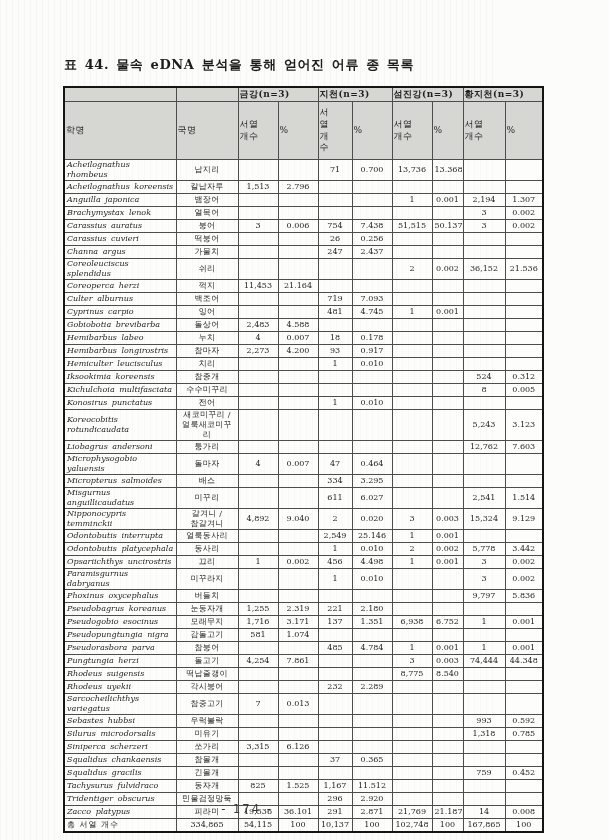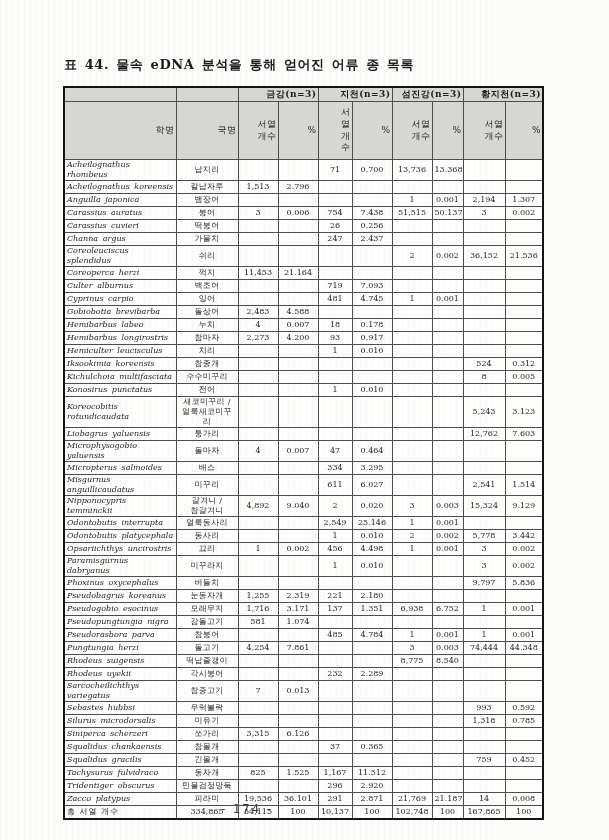--- a/index.html
+++ b/index.html
@@ -35,21 +35,21 @@
   .tbl th, .tbl td {
     border: 1px solid #4d4d4d;
     overflow: hidden;
     color: #1f1f1f;
   }
   .tbl thead th {
     background: #d6d6d3;
     font-weight: normal;
     font-size: 9px;
     letter-spacing: 0.5px;
-    text-align: right;
+    text-align: left;
     vertical-align: middle;
     padding: 0 1px;
   }
   tr.grp-row th { height: 13px; font-weight: 600; }
   tr.sub-row th { height: 57px; line-height: 1.3; }
   .preline { white-space: pre-line; }
   .tbl tbody td {
     height: 12px;
     font-size: 8px;
     line-height: 1.25;
@@ -166,20 +166,32 @@
           <td class="c-num"></td>
           <td class="c-num"></td>
           <td class="c-num"></td>
           <td class="c-num"></td>
           <td class="c-num">1</td>
           <td class="c-num">0.001</td>
           <td class="c-num">2,194</td>
           <td class="c-num">1.307</td>
         </tr>
         <tr>
+          <td class="c-sci sci-name">Brachymystax lenok</td>
+          <td class="c-kor">열목어</td>
+          <td class="c-num"></td>
+          <td class="c-num"></td>
+          <td class="c-num"></td>
+          <td class="c-num"></td>
+          <td class="c-num"></td>
+          <td class="c-num"></td>
+          <td class="c-num">3</td>
+          <td class="c-num">0.002</td>
+        </tr>
+        <tr>
           <td class="c-sci sci-name">Carassius auratus</td>
           <td class="c-kor">붕어</td>
           <td class="c-num">3</td>
           <td class="c-num">0.006</td>
           <td class="c-num">754</td>
           <td class="c-num">7.438</td>
           <td class="c-num">51,515</td>
           <td class="c-num">50.137</td>
           <td class="c-num">3</td>
           <td class="c-num">0.002</td>
@@ -347,21 +359,21 @@
           <td class="c-num"></td>
           <td class="c-num"></td>
           <td class="c-num"></td>
           <td class="c-num"></td>
           <td class="c-num"></td>
           <td class="c-num"></td>
           <td class="c-num">5,243</td>
           <td class="c-num">3.123</td>
         </tr>
         <tr>
-          <td class="c-sci sci-name">Liobagrus yaluensis</td>
+          <td class="c-sci sci-name">Liobagrus andersoni</td>
           <td class="c-kor">퉁가리</td>
           <td class="c-num"></td>
           <td class="c-num"></td>
           <td class="c-num"></td>
           <td class="c-num"></td>
           <td class="c-num"></td>
           <td class="c-num"></td>
           <td class="c-num">12,762</td>
           <td class="c-num">7.603</td>
         </tr>

